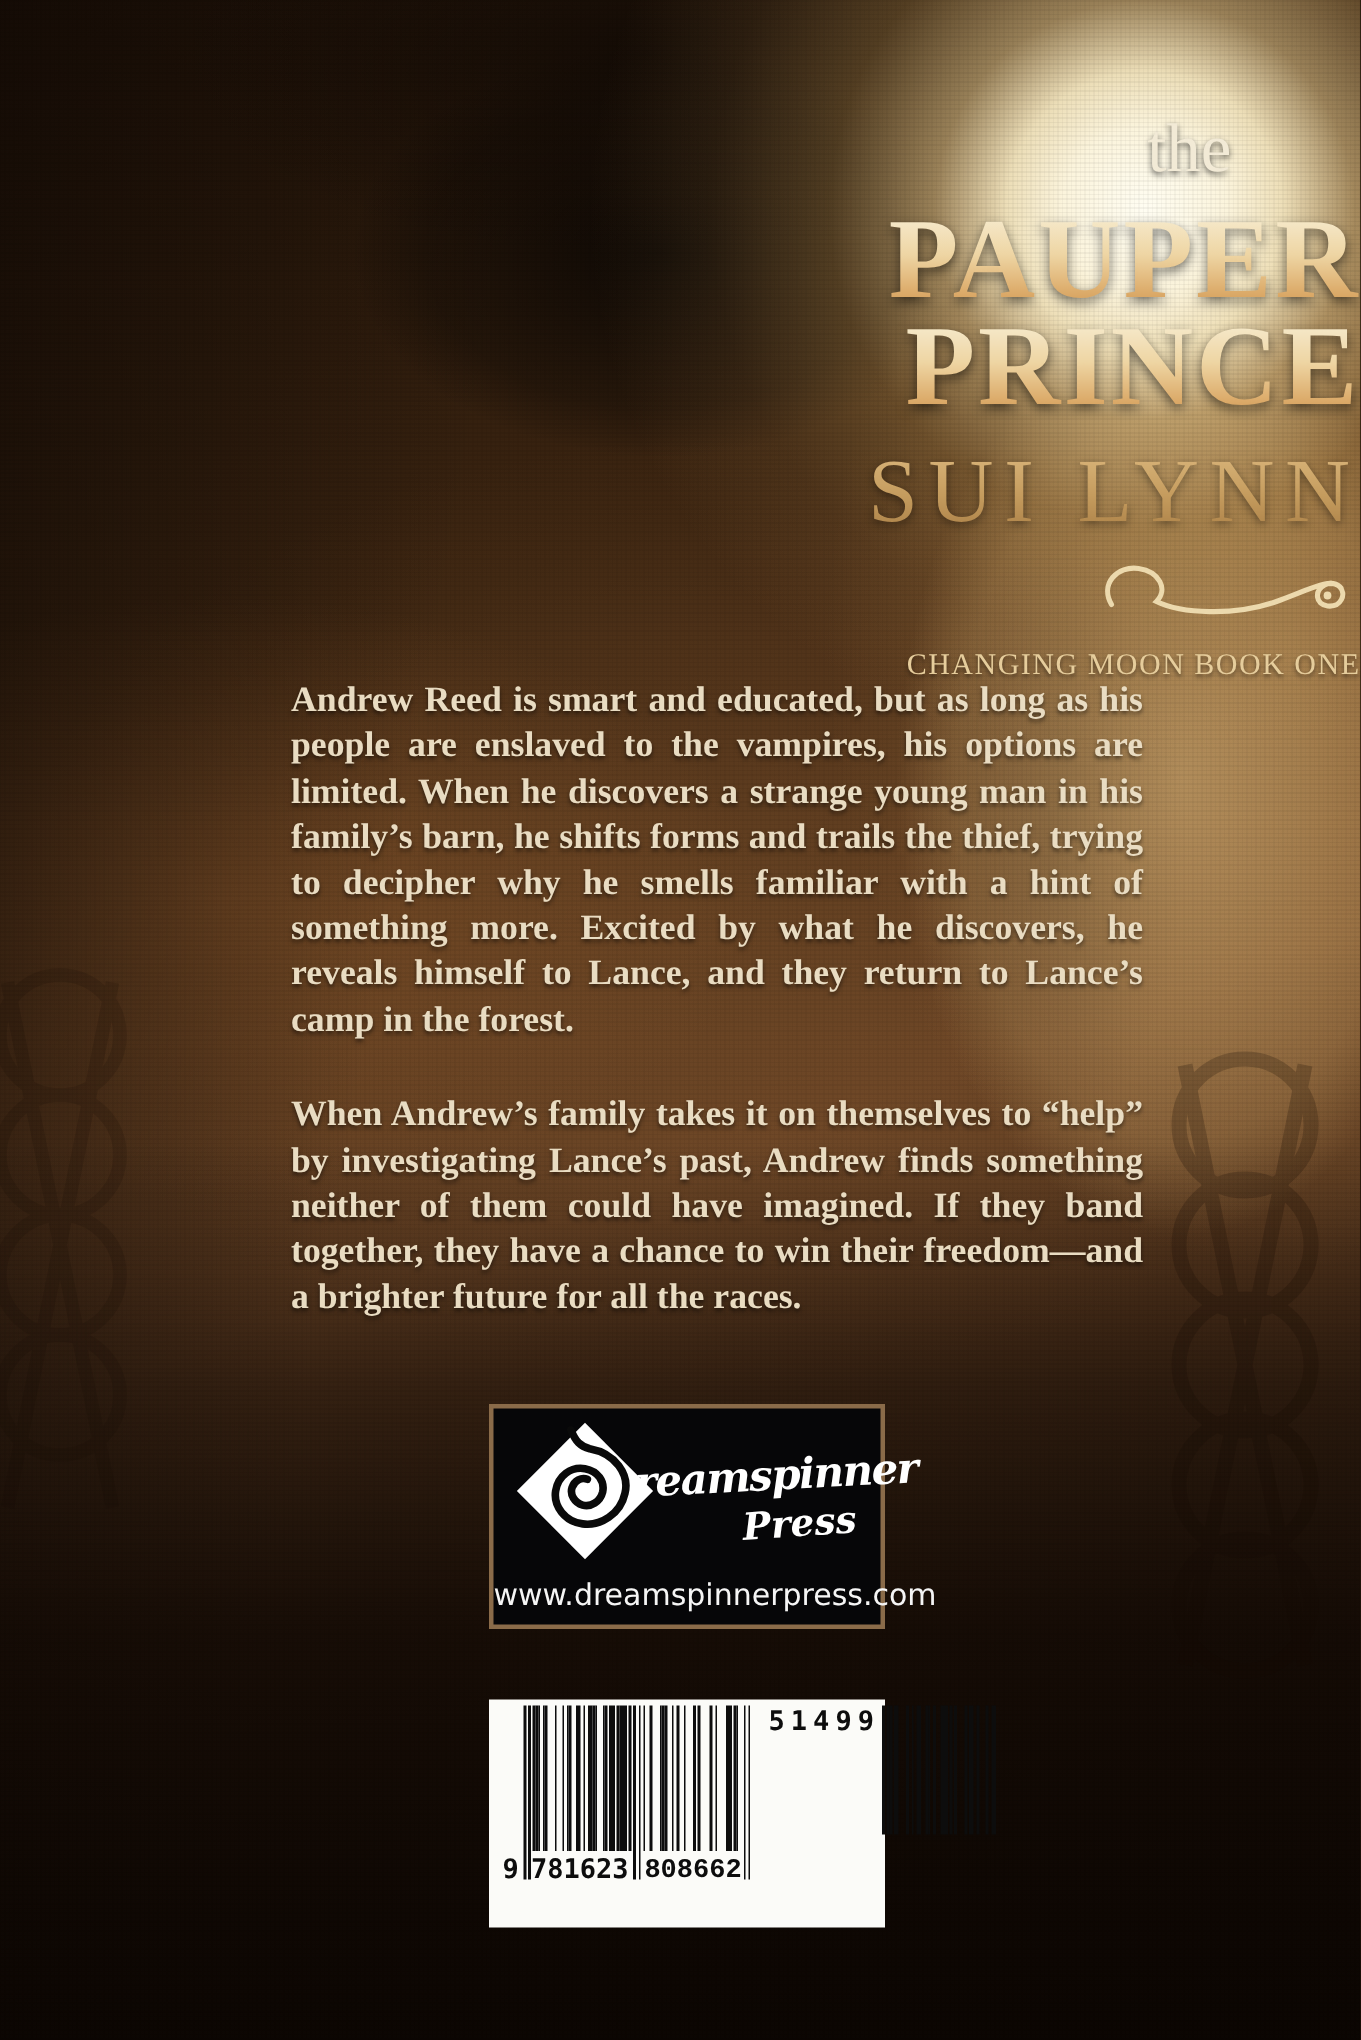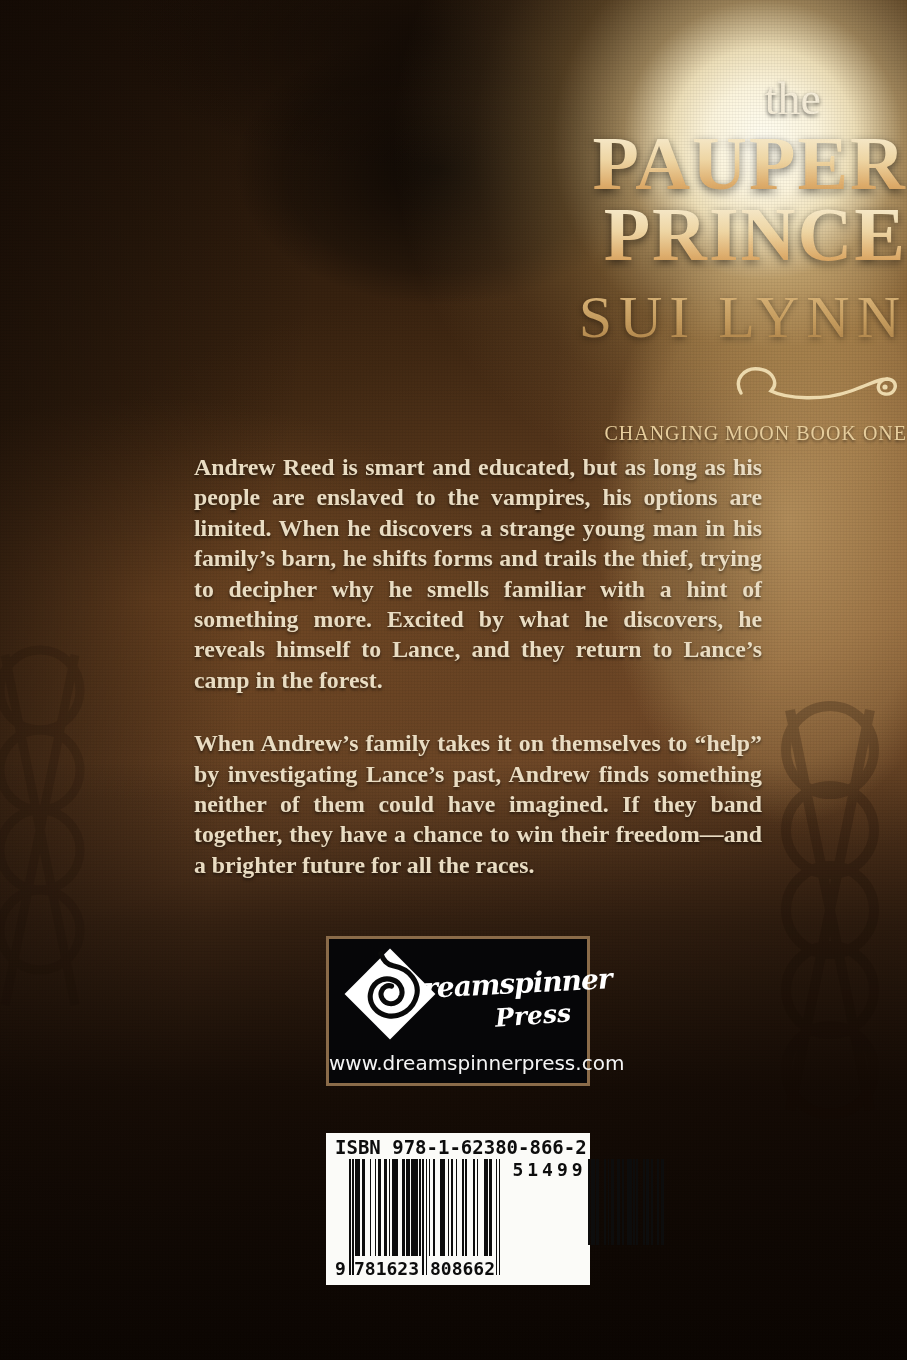--- a/index.html
+++ b/index.html
@@ -42,21 +42,21 @@
   .knot.left{left:-30px;top:620px;opacity:.16;}
 
   .title-block{position:absolute;top:76px;left:0;width:100%;display:flex;flex-direction:column;align-items:flex-end;}
   .the{font-size:46px;line-height:1;color:#f2ead6;transform:translateX(-86px);text-shadow:0 2px 4px rgba(0,0,0,.6);}
   .title-line{
     font-weight:700;font-size:76px;line-height:.94;letter-spacing:2px;
     background:linear-gradient(180deg,#f8efd6 0%,#eed5a3 45%,#dcab6a 80%,#cf9550 100%);
     -webkit-background-clip:text;background-clip:text;color:transparent;
     filter:drop-shadow(0 3px 4px rgba(0,0,0,.55));
   }
-  .title-line.first{margin-top:6px;}
+  .title-line.first{margin-top:16px;}
   .author{
     margin-top:16px;font-weight:400;font-size:60px;line-height:1;letter-spacing:7px;
     background:linear-gradient(180deg,#dcb87e 0%,#c59c5e 55%,#aa7f46 100%);
     -webkit-background-clip:text;background-clip:text;color:transparent;
     filter:drop-shadow(0 2px 3px rgba(0,0,0,.4));
   }
   .flourish{margin-top:12px;}
   .series{margin-top:9px;font-size:20px;line-height:1.1;letter-spacing:1px;color:#e6cd9c;text-shadow:0 2px 3px rgba(0,0,0,.45);}
 
   .blurb{position:absolute;left:170px;top:452px;width:568px;margin-left:24px;}
@@ -74,21 +74,21 @@
   .isbn-line{text-align:center;font-family:"DejaVu Sans Mono",monospace;font-weight:700;font-size:19px;white-space:nowrap;}
   .barcode-row{display:flex;margin-top:1px;}
   .main-barcode{position:relative;height:116px;margin-left:14px;}
   .bars{display:flex;align-items:flex-start;height:100%;}
   .mod{width:1.6px;height:84%;flex:none;}
   .mod.bar{background:#0d0d0d;}
   .mod.tall{height:100%;}
   .digit{position:absolute;bottom:-4px;font-family:"DejaVu Sans Mono",monospace;font-weight:700;font-size:18px;}
   .d-first{left:-14px;}
   .d-left{left:5px;width:66px;text-align:left;}
-  .d-right{left:80px;width:66px;text-align:right;}
+  .d-right{left:80px;width:66px;text-align:center;font-family:Liberation Mono, monospace;}
   .addon{width:80px;margin-left:12px;display:flex;flex-direction:row;}
   .addon-num{font-family:"DejaVu Sans Mono",monospace;font-weight:700;font-size:18px;letter-spacing:4px;text-align:center;margin-bottom:3px;}
   .addon .bars{height:86px;}
   .addon .mod{width:1.62px;height:100%;}
 </style>
 </head>
 <body>
 
 <div class="cover">
 
@@ -139,21 +139,20 @@
         <polygon points="60,2 118,60 60,118 2,60" fill="#ffffff"></polygon>
         <path d="M48 8 C52 18 56 22 64 24 C86 28 98 46 94 62 C90 80 73 90 58 88 C43 86 33 73 35 60 C37 47 48 39 60 41 C71 43 77 52 75 61 C73 69 65 74 58 72 C51 70 47 63 49 57 C51 51 57 48 62 50" fill="none" stroke="#0a0a0a" stroke-width="6.5" stroke-linecap="round"></path>
       </svg>
       <div class="wm1">reamspinner</div>
       <div class="wm2">Press</div>
     </div>
     <div class="website">www.dreamspinnerpress.com</div>
   </div>
 
   <div class="barcode-box">
-    <div class="isbn-line">ISBN 978-1-62380-866-2</div>
     <div class="barcode-row">
       <div class="main-barcode">
         <div class="bars" id="ean13-bars">
             <div class="mod bar tall"></div>
             <div class="mod tall"></div>
             <div class="mod bar tall"></div>
             <div class="mod"></div>
             <div class="mod bar"></div>
             <div class="mod bar"></div>
             <div class="mod bar"></div>

